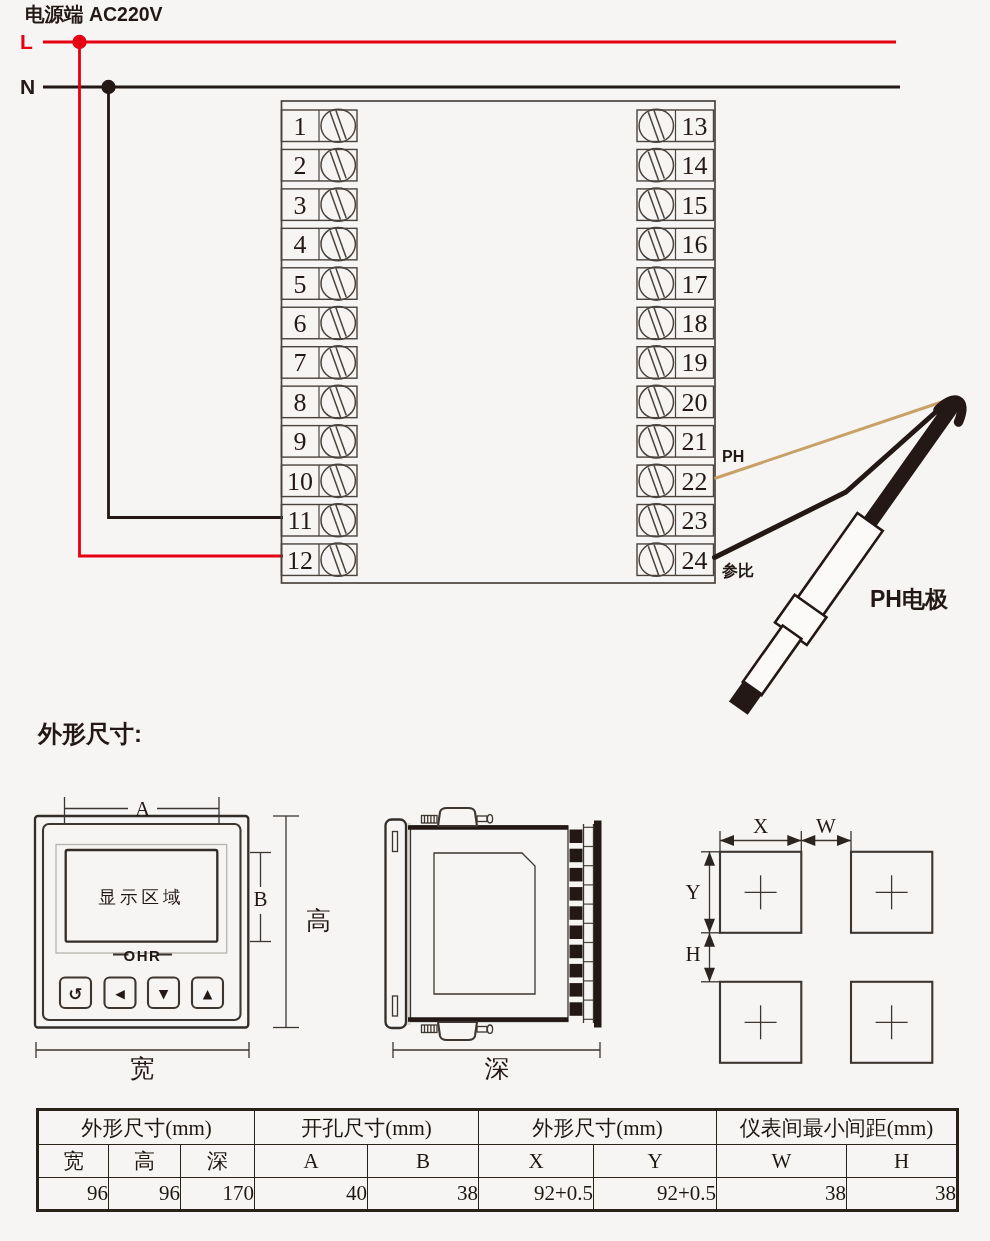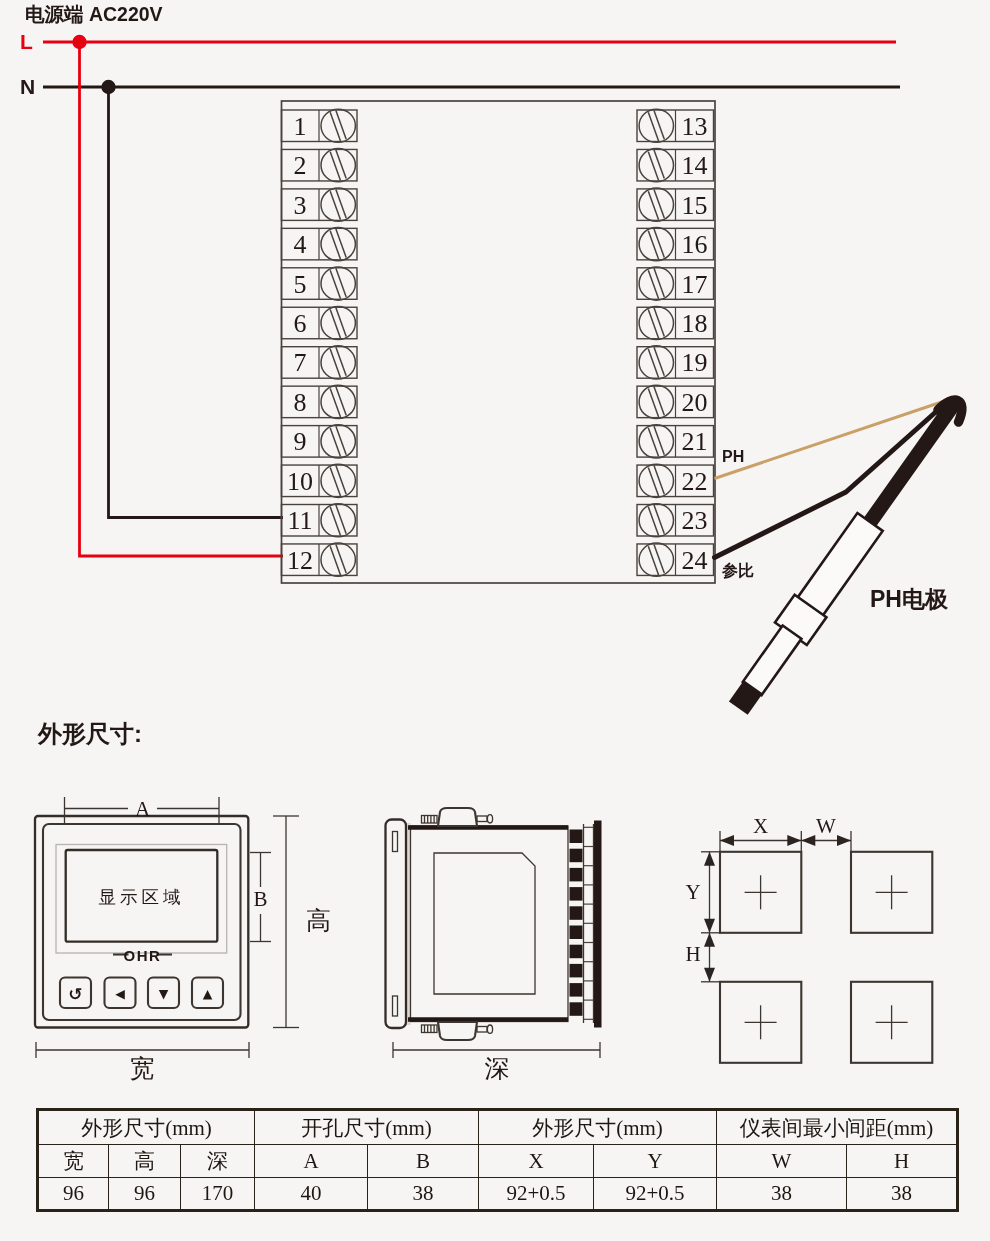--- a/index.html
+++ b/index.html
@@ -38,21 +38,21 @@
   .ah{fill:#2b2420;}
   
   .table-wrap{position:absolute;left:36px;top:1108px;}
   .dim-table{border-collapse:collapse;table-layout:fixed;border:3px solid #292218;}
   .dim-table th,.dim-table td{
     border:1.6px solid #292218;padding:0;text-align:center;vertical-align:middle;
     font-family:"Liberation Serif",serif;font-weight:normal;font-size:21px;color:#1d1712;
   }
   .dim-table .r1 th{height:33px;}
   .dim-table .r2 th{height:32px;}
-  .dim-table .r3 td{height:31px;}
+  .dim-table .r3 td{height:31px;text-align:right;}
 </style>
 </head>
 <body>
 
 <svg id="stage" width="990" height="1241" viewBox="0 0 990 1241">
   <defs>
     <g id="screw">
       <ellipse cx="0" cy="0" rx="17.2" ry="16.6" class="scr"></ellipse>
       <line x1="-8" y1="-13.4" x2="2.3" y2="15.2" class="scr"></line>
       <line x1="-2.3" y1="-15.2" x2="8" y2="13.4" class="scr"></line>

